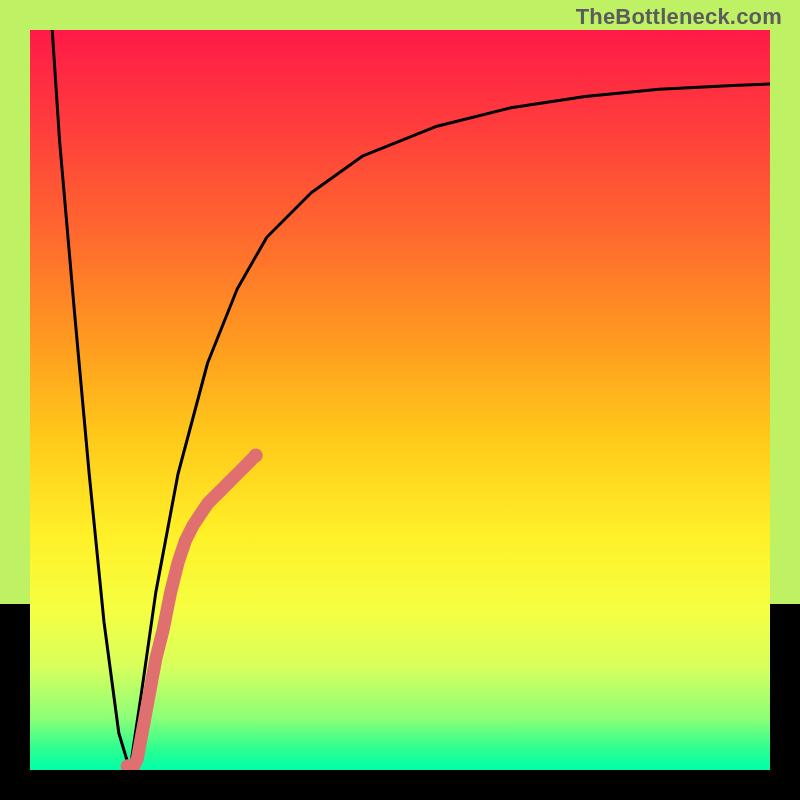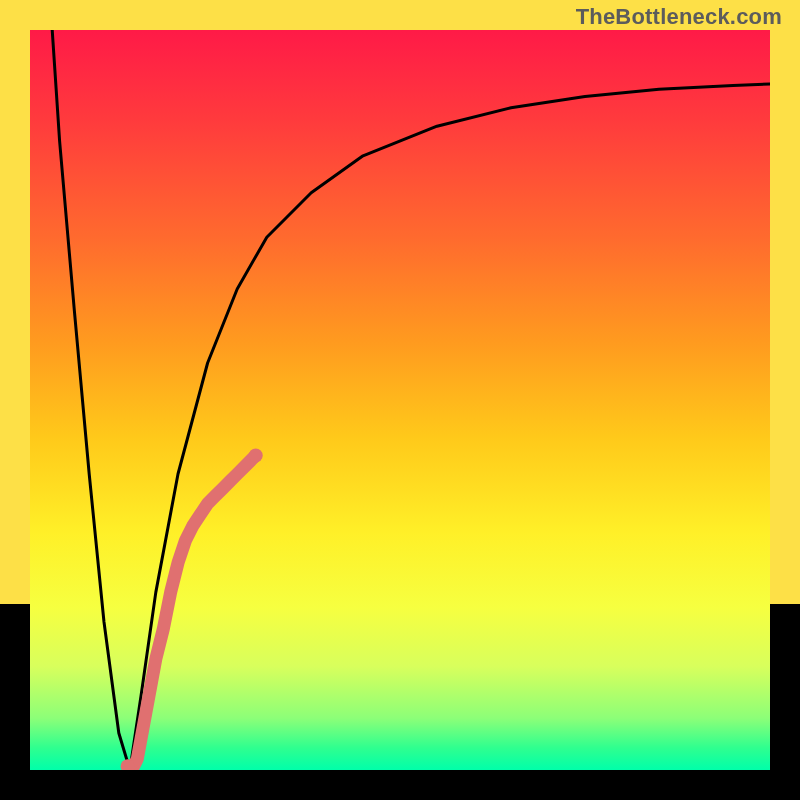--- a/index.html
+++ b/index.html
@@ -8,21 +8,21 @@
     width: 800px;
     height: 800px;
     background: #000;
     overflow: hidden;
     font-family: Arial, Helvetica, sans-serif;
   }
   .frame {
     position: relative;
     width: 800px;
     height: 604px;
-    background: #fde047;
+    background: #bef264;
   }
   .watermark {
     position: absolute;
     top: 4px;
     right: 18px;
     color: #5c5c5c;
     font-size: 22px;
     font-weight: 600;
     letter-spacing: 0.2px;
     z-index: 50;

